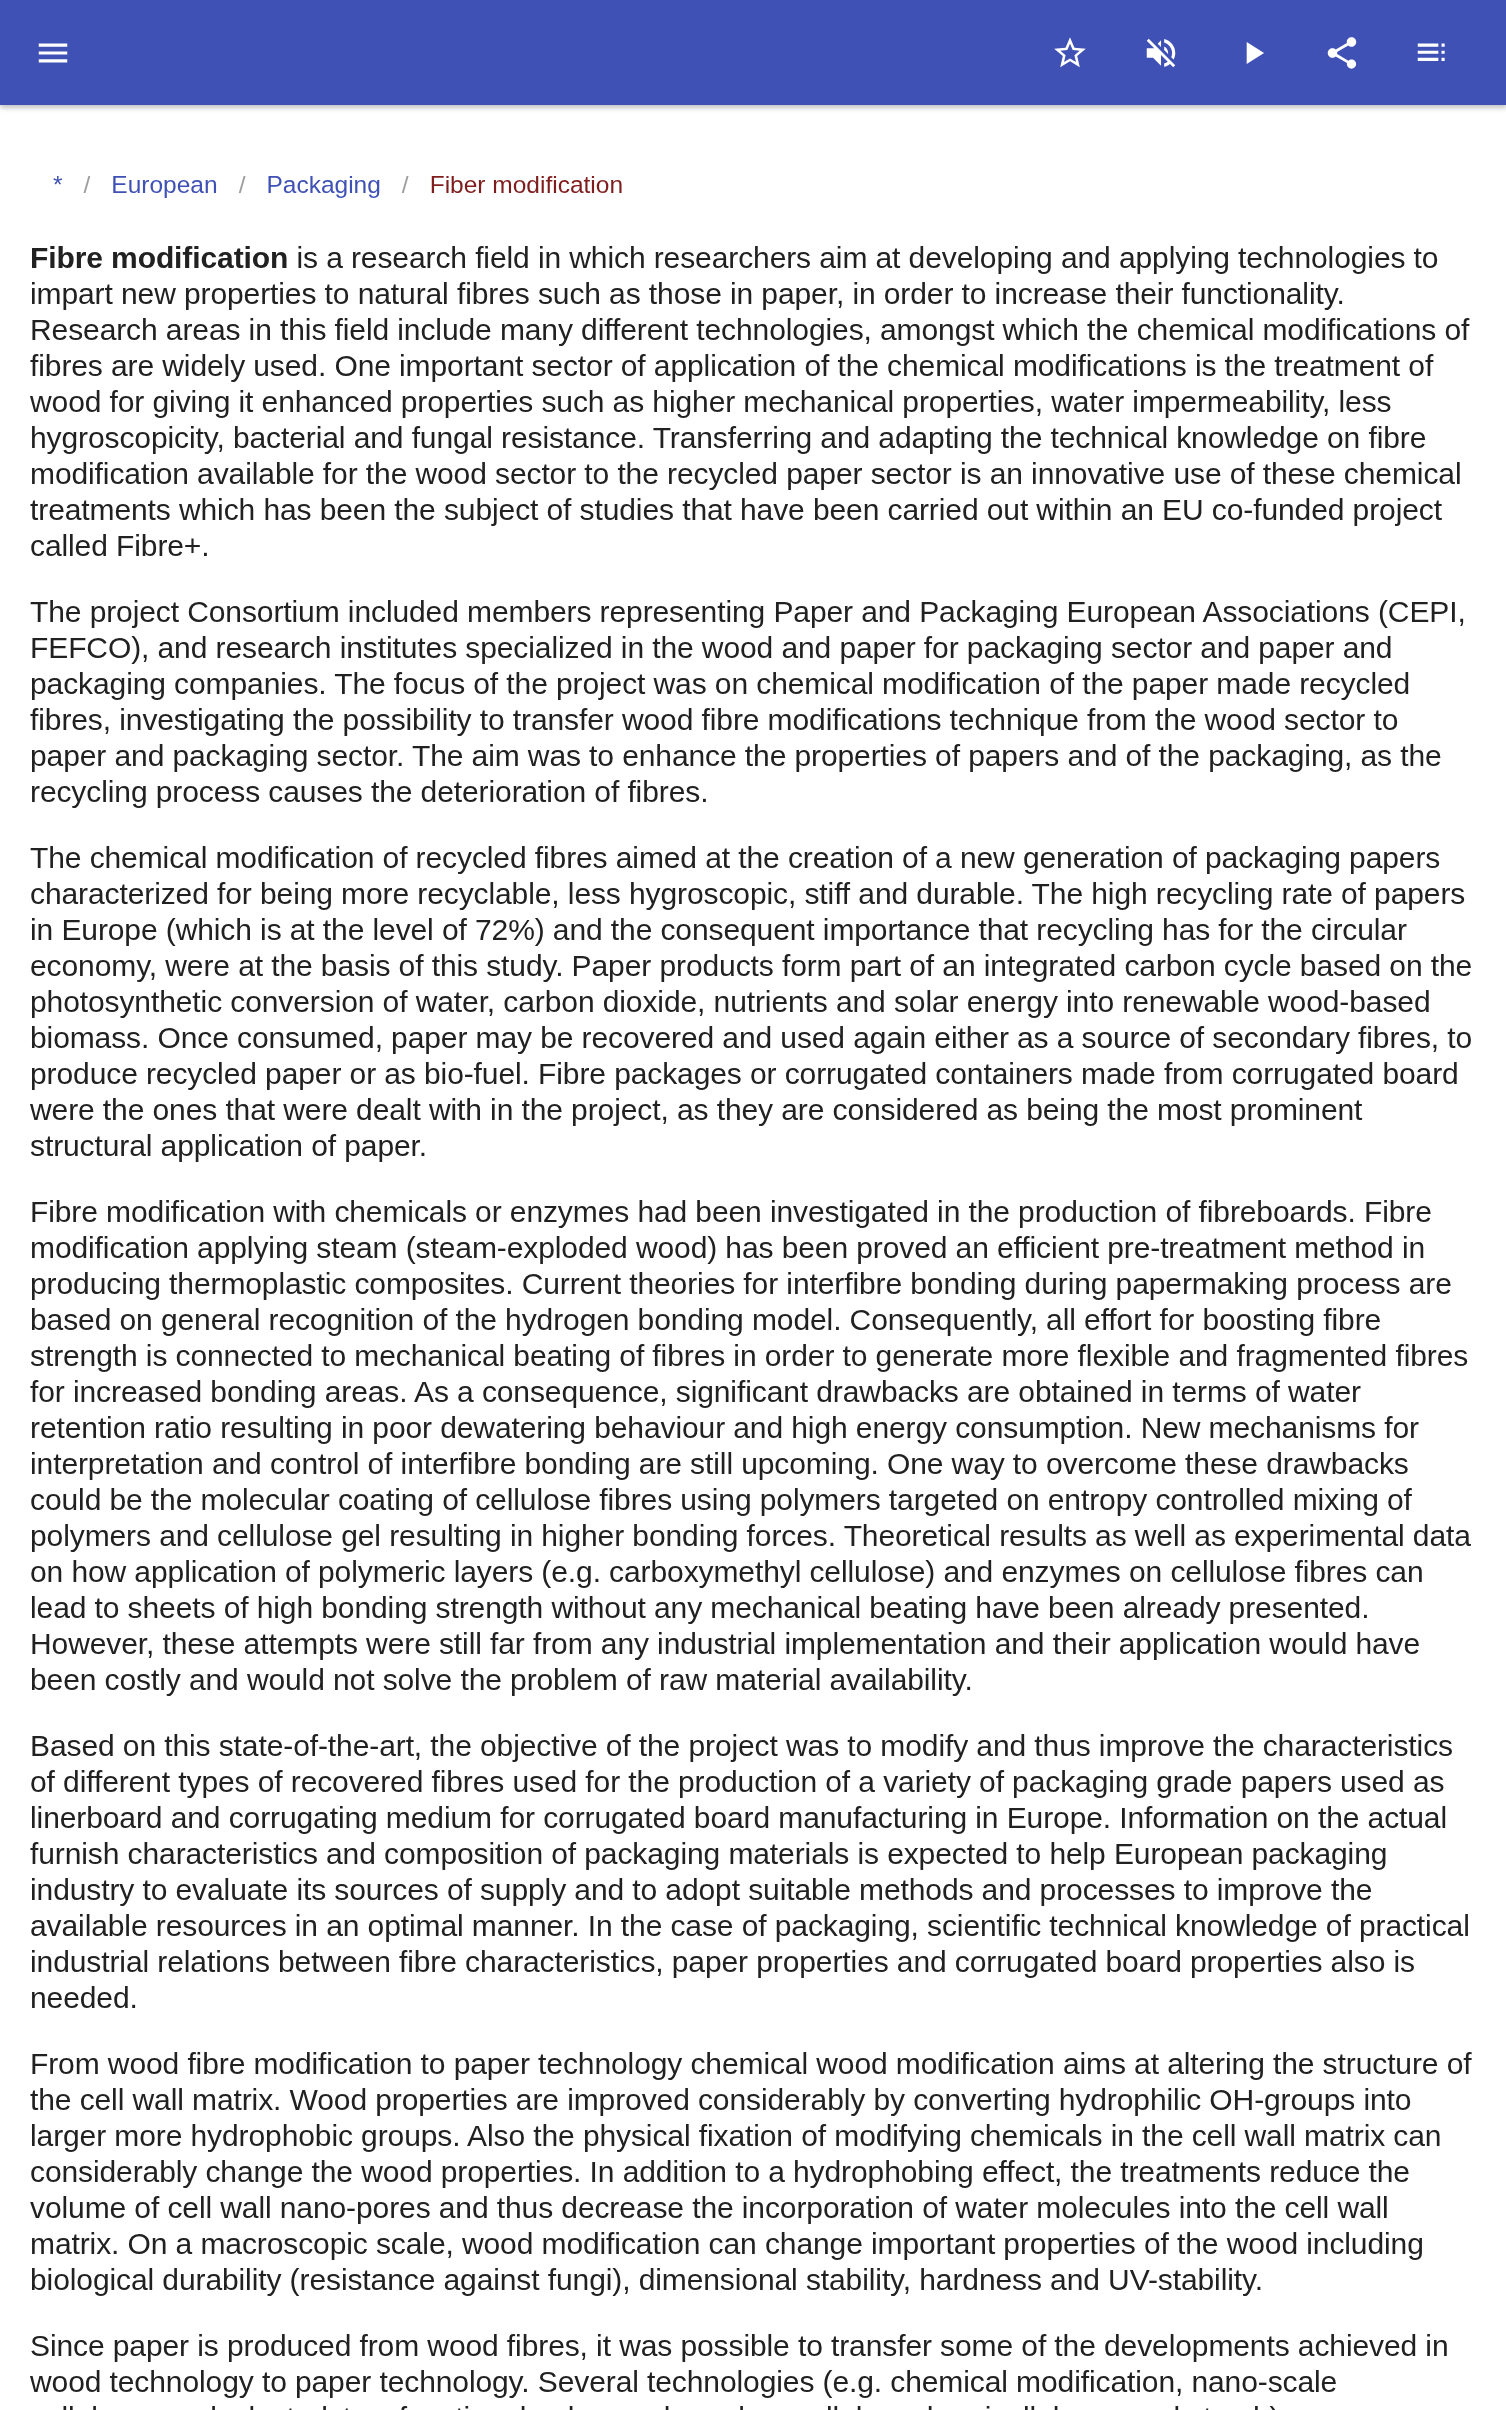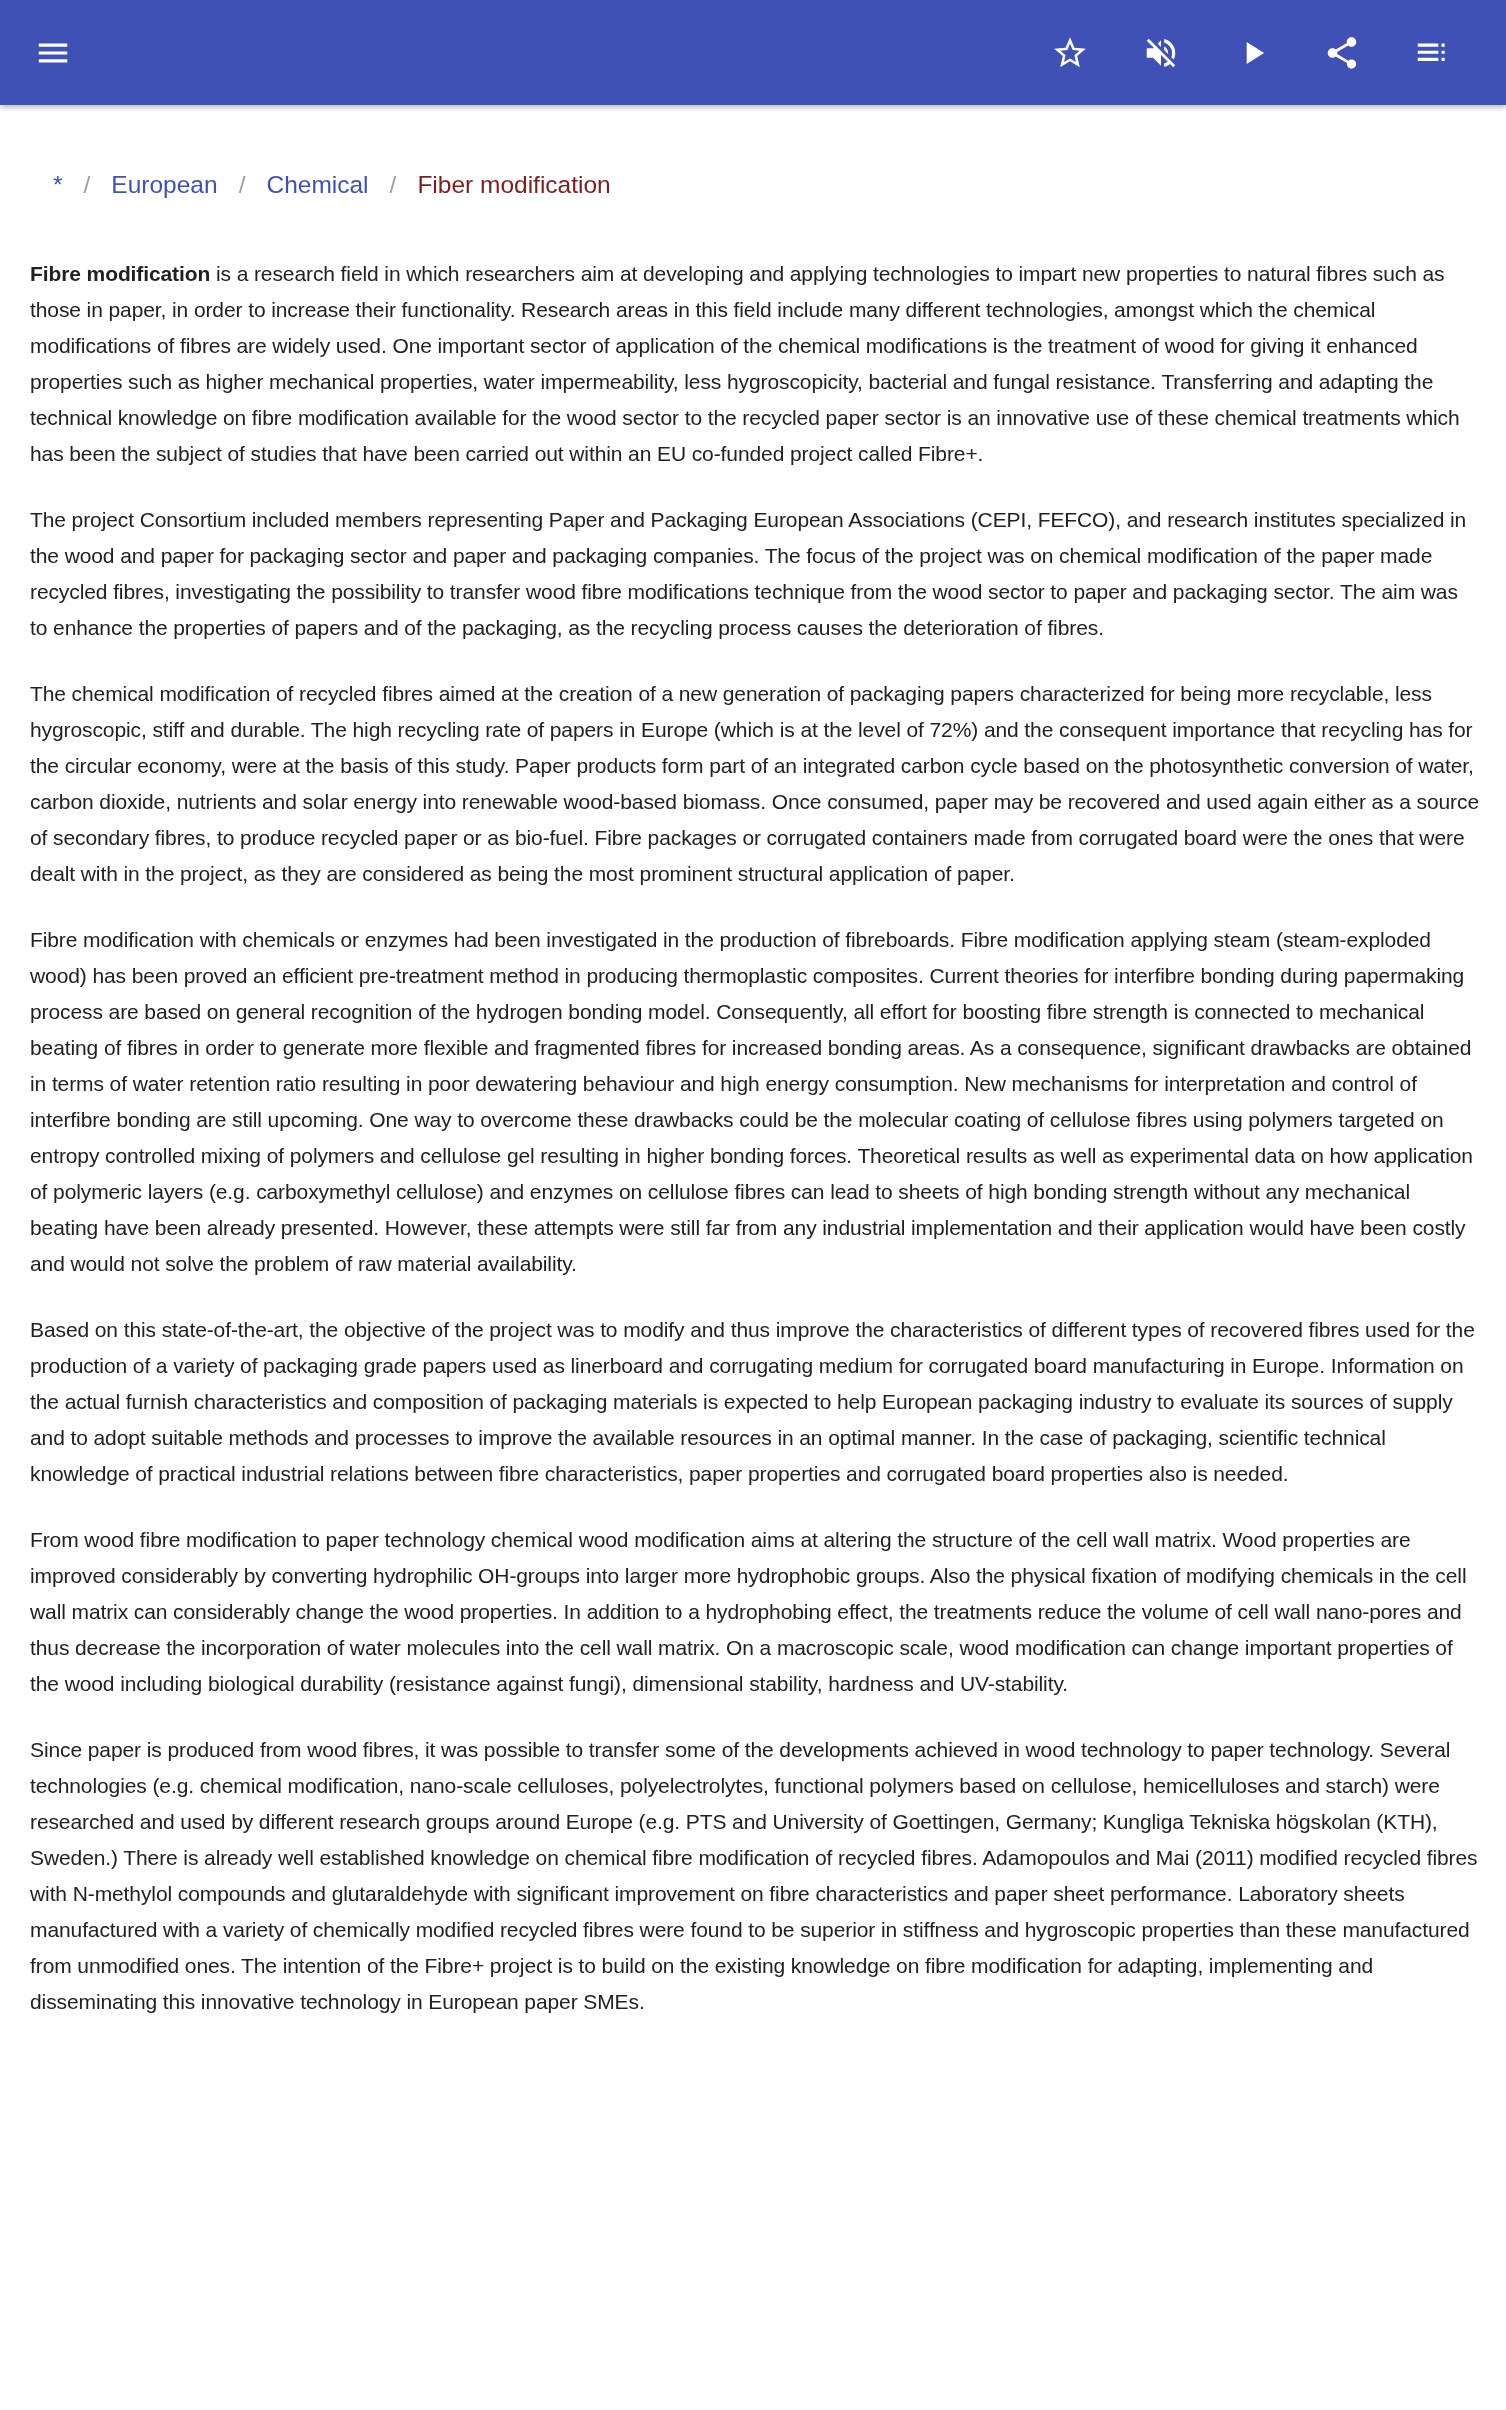--- a/index.html
+++ b/index.html
@@ -58,22 +58,22 @@
   }
   .breadcrumb .current { color: #7f1d1d; }
 
   .content {
     position: absolute;
     left: 30px;
     top: 240px;
     width: 1450px;
   }
   .content p {
-    margin: 16px 0 30px 0;
-    font-size: 21px;
+    margin: 0 0 30px 0;
+    font-size: 30px;
     line-height: 36px;
     letter-spacing: -0.1px;
     color: #212121;
   }
   .content p b { font-weight: bold; color: #212121; }
   .content h2 {
     margin: 9.4px 0 1.9px 0;
     font-size: 33px;
     line-height: 43px;
     font-weight: bold;
@@ -110,21 +110,21 @@
       </svg>
   </div>
   <div class="icon-btn list-btn">
     <svg viewBox="0 0 24 24">
         <path d="M3 6h13v2H3zM3 10.5h13v2H3zM3 15h13v2H3zM18 6h2v2h-2zM18 10.5h2v2h-2zM18 15h2v2h-2z"></path>
       </svg>
   </div>
 </header>
 
 <nav class="breadcrumb">
-  <a href="#">*</a><span class="sep">/</span><a href="#">European</a><span class="sep">/</span><a href="#">Chemical</a><span class="sep">/</span><span class="current">Fiber modification</span>
+  <a href="#">*</a><span class="sep">/</span><a href="#">European</a><span class="sep">/</span><a href="#">Packaging</a><span class="sep">/</span><span class="current">Fiber modification</span>
 </nav>
 
 <main class="content">
   <p><b>Fibre modification</b><span> is a research field in which researchers aim at developing and applying technologies to impart new properties to natural fibres such as those in paper, in order to increase their functionality. Research areas in this field include many different technologies, amongst which the chemical modifications of fibres are widely used. One important sector of application of the chemical modifications is the treatment of wood for giving it enhanced properties such as higher mechanical properties, water impermeability, less hygroscopicity, bacterial and fungal resistance. Transferring and adapting the technical knowledge on fibre modification available for the wood sector to the recycled paper sector is an innovative use of these chemical treatments which has been the subject of studies that have been carried out within an EU co-funded project called Fibre+.</span></p>
   <p>The project Consortium included members representing Paper and Packaging European Associations (CEPI, FEFCO), and research institutes specialized in the wood and paper for packaging sector and paper and packaging companies. The focus of the project was on chemical modification of the paper made recycled fibres, investigating the possibility to transfer wood fibre modifications technique from the wood sector to paper and packaging sector. The aim was to enhance the properties of papers and of the packaging, as the recycling process causes the deterioration of fibres.</p>
   <p>The chemical modification of recycled fibres aimed at the creation of a new generation of packaging papers characterized for being more recyclable, less hygroscopic, stiff and durable. The high recycling rate of papers in Europe (which is at the level of 72%) and the consequent importance that recycling has for the circular economy, were at the basis of this study. Paper products form part of an integrated carbon cycle based on the photosynthetic conversion of water, carbon dioxide, nutrients and solar energy into renewable wood-based biomass. Once consumed, paper may be recovered and used again either as a source of secondary fibres, to produce recycled paper or as bio-fuel. Fibre packages or corrugated containers made from corrugated board were the ones that were dealt with in the project, as they are considered as being the most prominent structural application of paper.</p>
 
   <p>Fibre modification with chemicals or enzymes had been investigated in the production of fibreboards. Fibre modification applying steam (steam-exploded wood) has been proved an efficient pre-treatment method in producing thermoplastic composites. Current theories for interfibre bonding during papermaking process are based on general recognition of the hydrogen bonding model. Consequently, all effort for boosting fibre strength is connected to mechanical beating of fibres in order to generate more flexible and fragmented fibres for increased bonding areas. As a consequence, significant drawbacks are obtained in terms of water retention ratio resulting in poor dewatering behaviour and high energy consumption. New mechanisms for interpretation and control of interfibre bonding are still upcoming. One way to overcome these drawbacks could be the molecular coating of cellulose fibres using polymers targeted on entropy controlled mixing of polymers and cellulose gel resulting in higher bonding forces. Theoretical results as well as experimental data on how application of polymeric layers (e.g. carboxymethyl cellulose) and enzymes on cellulose fibres can lead to sheets of high bonding strength without any mechanical beating have been already presented. However, these attempts were still far from any industrial implementation and their application would have been costly and would not solve the problem of raw material availability.</p>
 
   <p>Based on this state-of-the-art, the objective of the project was to modify and thus improve the characteristics of different types of recovered fibres used for the production of a variety of packaging grade papers used as linerboard and corrugating medium for corrugated board manufacturing in Europe. Information on the actual furnish characteristics and composition of packaging materials is expected to help European packaging industry to evaluate its sources of supply and to adopt suitable methods and processes to improve the available resources in an optimal manner. In the case of packaging, scientific technical knowledge of practical industrial relations between fibre characteristics, paper properties and corrugated board properties also is needed.</p>

